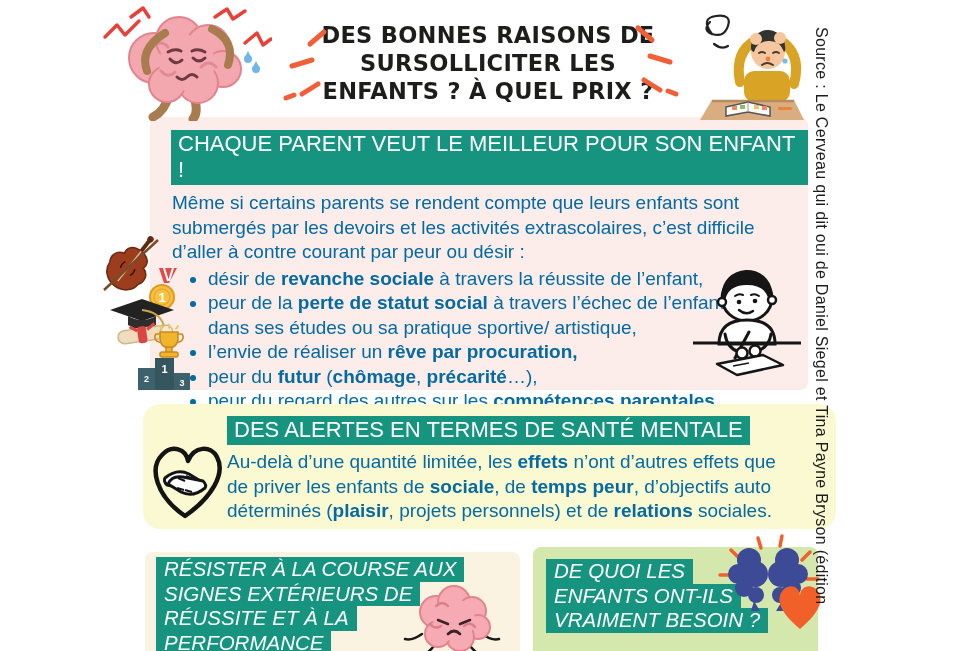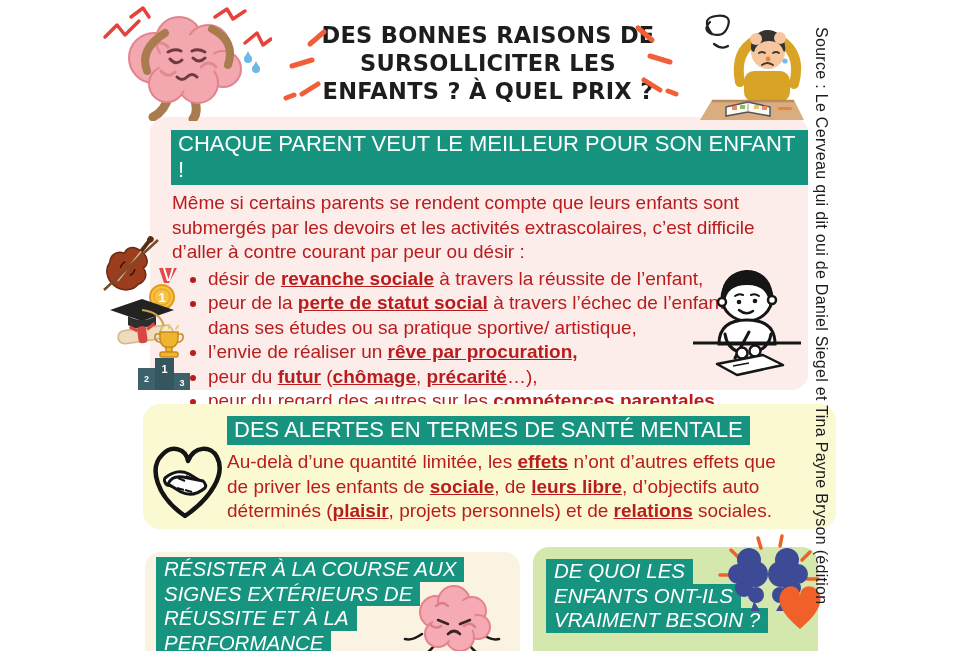--- a/index.html
+++ b/index.html
@@ -1,50 +1,50 @@
 <!DOCTYPE html>
 <html style="--teal: #17947f; --pink_bg: #fcecea; --yellow_bg: #fbf9d2; --cream_bg: #faf3e2; --green_bg: #d4e8ae; --accent_orange: #f05f38; --brain_navy: #3d4a96; --heart_orange: #f2602a; --brain_pink: #f3a7af;"><head>
 <meta charset="utf-8">
 <style>
   html,body{margin:0;padding:0;}
   body{background:#fff;}
   .canvas{position:relative;width:958px;height:651px;background:#fff;overflow:hidden;
           font-family:"Liberation Sans",sans-serif;color:#121212;}
   .abs{position:absolute;}
-  .box{position:absolute;border-radius:16px;}
+  .box{position:absolute;border-radius:8px;}
   .pink-box{left:150px;top:117px;width:658px;height:273px;background:var(--pink_bg,#fcecea);}
   .yellow-box{left:143px;top:404px;width:693px;height:125px;background:var(--yellow_bg,#fbf9d2);border-radius:17px;}
   .cream-box{left:145px;top:552px;width:375px;height:130px;background:var(--cream_bg,#faf3e2);}
   .green-box{left:533px;top:547px;width:285px;height:135px;background:var(--green_bg,#d4e8ae);}
   .h-tag{display:inline-block;background:var(--teal,#17947f);color:#fff;
          font-size:22px;line-height:26px;padding:1px 7px 2px;}
   .pink-box .h-tag{margin:13px 0 0 21px;}
   .yellow-box .h-tag{margin:12px 0 0 84px;}
-  .body-text{font-size:19px;line-height:24.5px;color:#b91c1c;}
+  .body-text{font-size:19px;line-height:24.5px;color:#0369a1;}
   .intro{margin:6px 10px 0 22px;width:628px;}
   .bullets{margin:2px 0 0 40px;padding-left:18px;width:548px;list-style:disc;}
   .bullets li{margin:0;}
   .yellow-body{margin:5px 10px 0 84px;width:590px;}
   .step-head{position:absolute;}
   .cream-box .step-head{left:11px;top:5px;}
   .green-box .step-head{left:13px;top:12px;}
   .step-line{display:table;background:var(--teal,#17947f);color:#fff;
              font-size:20.5px;line-height:21.5px;padding:1px 8px 2px;white-space:nowrap;font-style:italic;}
   .title{position:absolute;left:303px;top:21px;width:370px;text-align:center;
          font-family:"DejaVu Sans",sans-serif;font-weight:800;font-size:22.5px;
          line-height:28px;letter-spacing:.3px;color:#1d1d1b;}
   .title .title-line{display:block;}
   .source-note{position:absolute;left:812px;top:27px;writing-mode:vertical-rl;
                font-size:16px;letter-spacing:.3px;color:#1c1c1c;white-space:nowrap;}
   .green-body{position:absolute;left:17px;top:84px;width:262px;}
   .writing-child{position:absolute;right:5px;bottom:6px;}
   .hands-heart{position:absolute;left:5px;top:36px;}
   .sad-brain{position:absolute;left:255px;top:28px;}
   .brain-heart{position:absolute;right:-8px;top:-14px;}
-  b{font-weight:bold;text-decoration:underline;}
+  b{font-weight:bold;}
 </style>
 </head>
 <body>
 
 <div class="canvas">
 
   <section class="box pink-box">
     <div class="h-tag">CHAQUE PARENT VEUT LE MEILLEUR POUR SON ENFANT !</div>
     <div class="body-text intro">
         <div>Même si certains parents se rendent compte que leurs enfants sont</div>
@@ -77,21 +77,21 @@
       <circle cx="64" cy="95" r="5.5" fill="#fff" stroke="#151515" stroke-width="2.5"></circle>
       <path d="M26,108 l46,-9 20,10 -46,10 z" fill="#fff" stroke="#151515" stroke-width="2.5" stroke-linejoin="round"></path>
       <path d="M42,110 l16,-3" stroke="#151515" stroke-width="1.5"></path>
     </svg>
   </section>
 
   <section class="box yellow-box">
     <div class="h-tag">DES ALERTES EN TERMES DE SANTÉ MENTALE</div>
     <div class="body-text yellow-body">
         <div><span>Au-delà d’une quantité limitée, les </span><b>effets</b><span> n’ont d’autres effets que</span></div>
-        <div><span>de priver les enfants de </span><b>sociale</b><span>, de </span><b>leurs libre</b><span>, d’objectifs auto</span></div>
+        <div><span>de priver les enfants de </span><b>sociale</b><span>, de </span><b>temps peur</b><span>, d’objectifs auto</span></div>
         <div><span>déterminés (</span><b>plaisir</b><span>, projets personnels) et de </span><b>relations</b><span> sociales.</span></div>
       </div>
 
     
     <svg class="hands-heart" width="76" height="82" viewBox="0 0 76 82">
       <path d="M37,76 C8,56 1,28 14,15 C24,4 38,9 40,21 C46,6 63,5 69,17 C78,34 63,58 37,76 z" fill="none" stroke="#141414" stroke-width="4.5" stroke-linejoin="round"></path>
       <path d="M17,38 q12,-10 24,-4 l13,8 q-4,9 -15,7 l-20,-4 q-4,-4 -2,-7 z" fill="#fff" stroke="#141414" stroke-width="3" stroke-linejoin="round"></path>
       <path d="M57,48 q-12,10 -24,4 l-13,-8 q4,-9 15,-7 l20,4 q4,4 2,7 z" fill="#fff" stroke="#141414" stroke-width="3" stroke-linejoin="round"></path>
       <path d="M30,38 l7,3 M38,36 l7,3 M36,50 l-7,-2 M44,52 l-7,-2" fill="none" stroke="#141414" stroke-width="2"></path>
     </svg>

